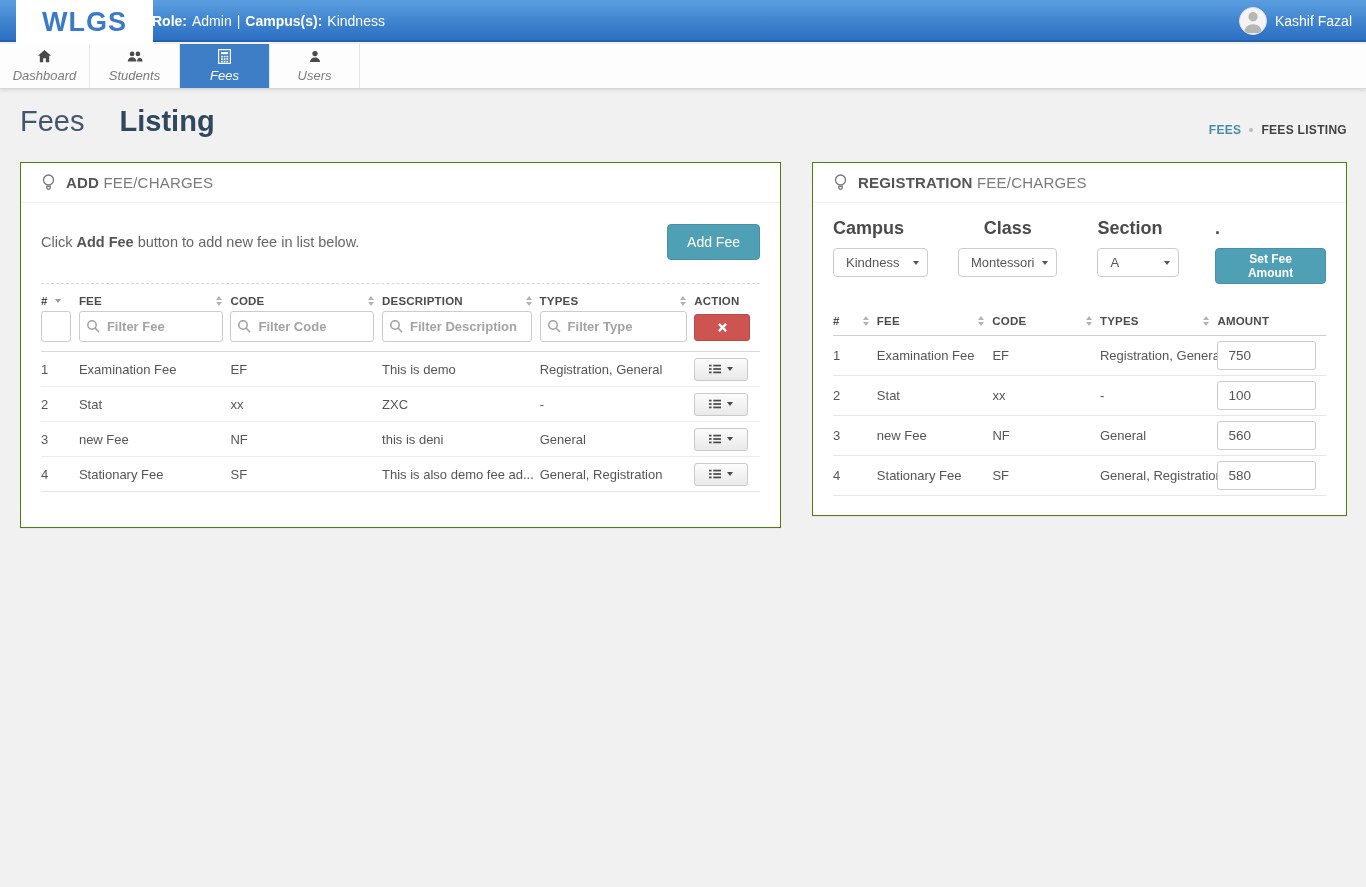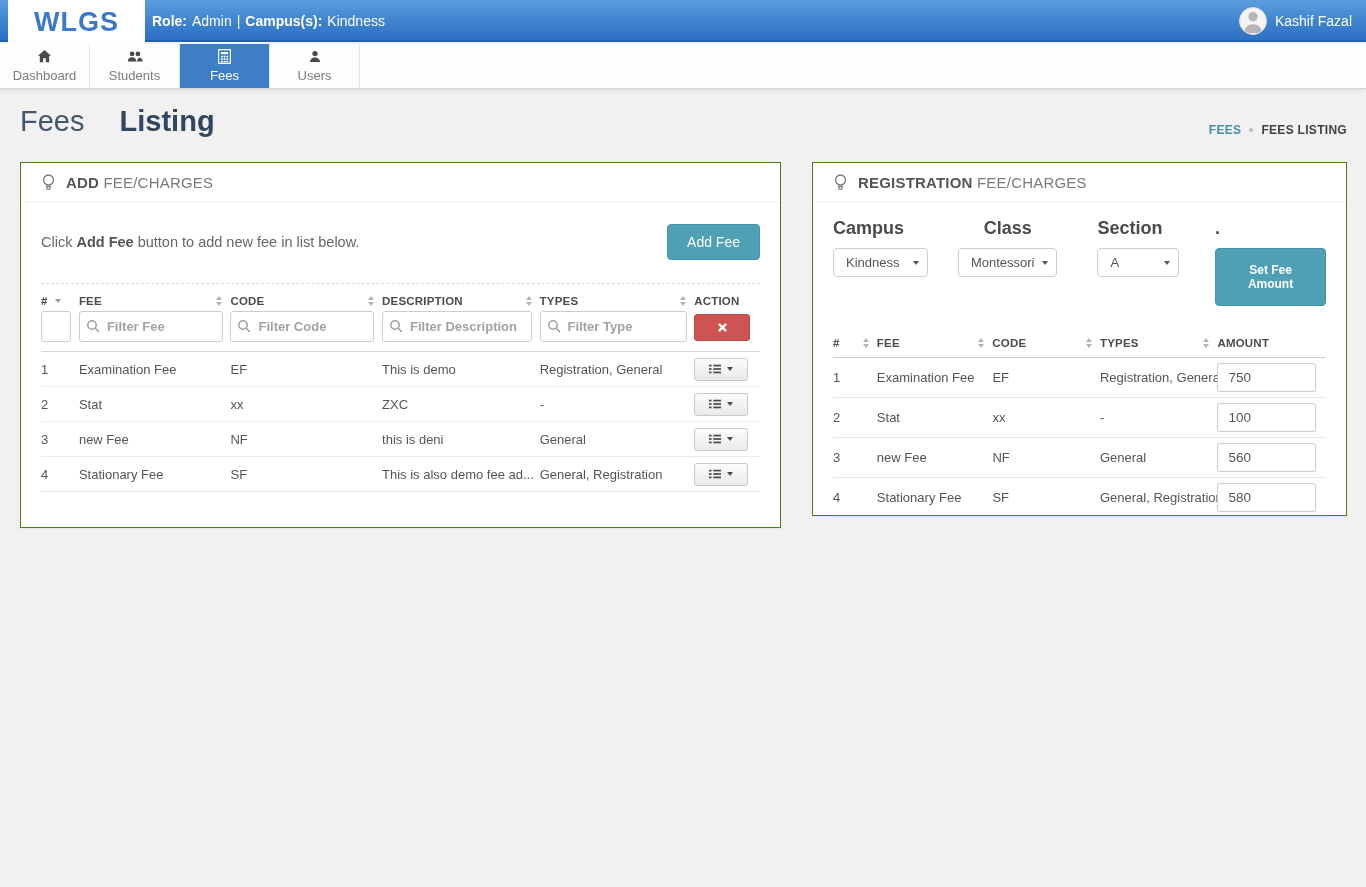--- a/index.html
+++ b/index.html
@@ -12,21 +12,21 @@
     color:#555;
   }
 
   
   .topbar {
     position:absolute; left:0; top:0; width:1366px; height:42px;
     background:linear-gradient(to bottom, #5b9edf 0%, #3f83cf 55%, #2d6fc2 100%);
     border-bottom:2px solid #2361ae;
   }
   .logo-box {
-    position:absolute; left:8px; top:0; width:137px; height:44px;
+    position:absolute; left:16px; top:0; width:137px; height:44px;
     background:#ffffff; display:flex; align-items:center; justify-content:center;
     z-index:5;
   }
   .logo-text {
     font-size:27px; font-weight:bold; color:#3b7ac9; letter-spacing:1px;
   }
   .role-strip {
     position:absolute; left:152px; top:0; height:42px; display:flex; align-items:center;
     color:#fff; font-size:14px; gap:5px;
   }
@@ -44,21 +44,21 @@
   
   .tabbar {
     position:absolute; left:0; top:44px; width:1366px; height:45px;
     background:#fdfdfd; border-bottom:1px solid #d6d6d6;
     box-shadow:0 2px 3px rgba(0,0,0,0.08);
     display:flex;
   }
   .tab {
     width:90px; height:100%; border-right:1px solid #e5e5e5;
     display:flex; flex-direction:column; align-items:center; justify-content:center; gap:4px;
-    cursor:pointer; color:#7c7c7c; --hole:#fdfdfd;
+    cursor:pointer; color:#7c7c7c;font-style:italic; --hole:#fdfdfd;
   }
   .tab .t-icon { color:#4a4a4a; height:15px; display:flex; align-items:center; }
   .tab .t-label { font-size:13px; }
   .tab.active { background:#3d7ec6; color:#fff; --hole:#3d7ec6; }
   .tab.active .t-icon { color:#fff; }
 
   
   .page-head { position:absolute; left:20px; top:105px; font-size:29px; color:#31475e; }
   .page-head .light { font-weight:300; color:#44566b; }
   .page-head .bold { font-weight:bold;margin-left:27px; }
@@ -90,21 +90,21 @@
     display:flex; align-items:center; justify-content:space-between;
     padding:21px 0 23px 0; border-bottom:1px dashed #d8d8d8;
   }
   .hint-text { font-size:14.5px; color:#666; }
   .hint-text b { color:#555; }
   .btn-teal {
     background:#4f9fb5; border:1px solid #4691a8; color:#fff; border-radius:4px;
     font-family:inherit; cursor:pointer;
   }
   .btn-add-fee { font-size:14px; padding:9px 19px; }
-  .btn-set-amount { font-size:12px; font-weight:bold; padding:14px 12px; }
+  .btn-set-amount { font-size:12px; font-weight:bold; padding:3px 12px; }
 
   
   .tbl { width:100%; }
   .tr { display:flex; align-items:center; }
   .th { display:flex; align-items:center; font-size:11.5px; font-weight:bold; color:#4c4c4c; letter-spacing:0.2px; }
   .sorter { display:inline-flex; flex-direction:column; gap:2px; margin-left:auto; padding-right:8px; }
   .sorter i { display:block; width:0; height:0; border-left:3.5px solid transparent; border-right:3.5px solid transparent; }
   .sorter .s-up { border-bottom:4px solid #b3b3b3; }
   .sorter .s-down { border-top:4px solid #b3b3b3; }
   .caret-solo {

